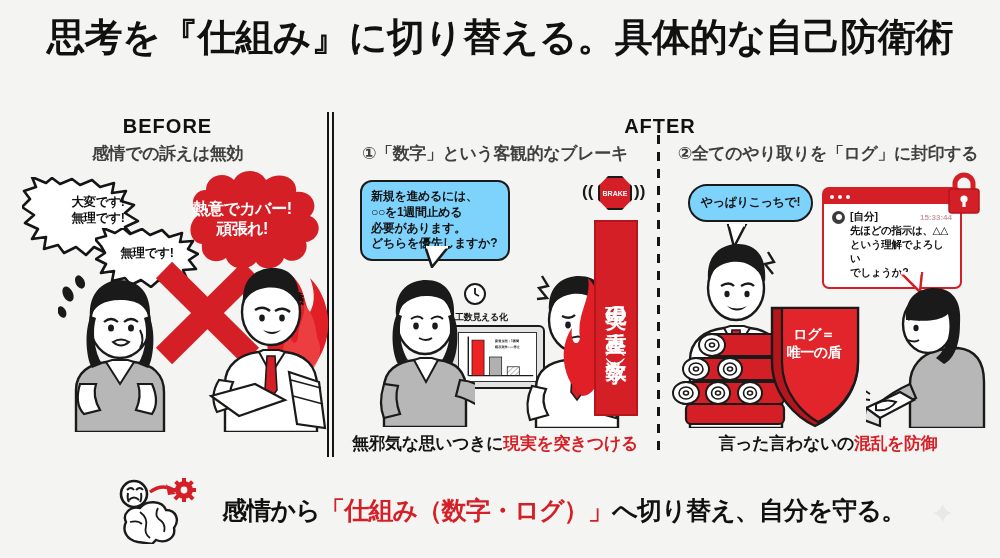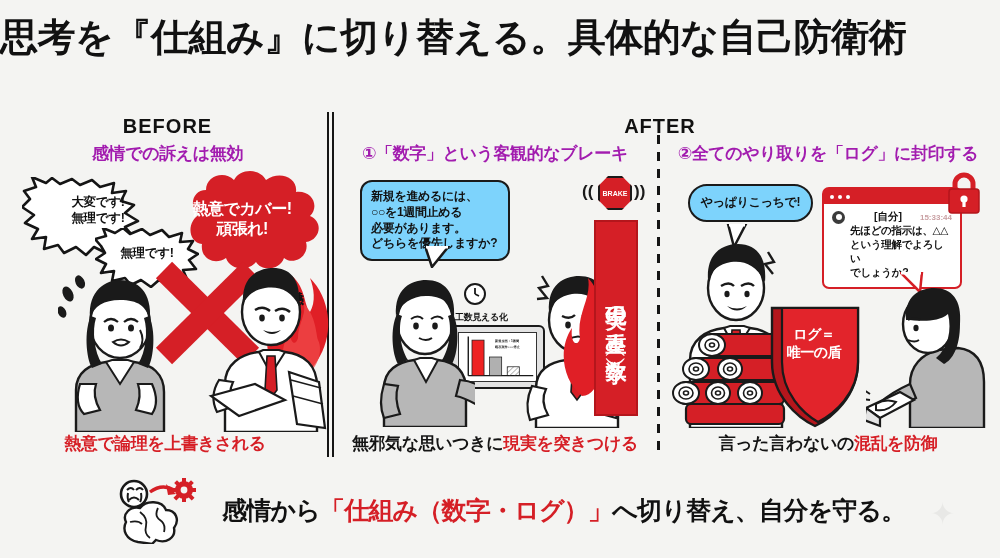--- a/index.html
+++ b/index.html
@@ -8,40 +8,40 @@
     background: #f4f4f2;
     font-family: "Liberation Sans", "DejaVu Sans", sans-serif;
     overflow: hidden;
     position: relative;
   }
   #stage { position: relative; width: 1000px; height: 558px; background: #f4f4f2; }
 
   
   .title {
     position: absolute; top: 16px; left: 0; width: 1000px;
-    text-align: left;
+    text-align: center;
     font-size: 38px; font-weight: 900; color: #111;
     letter-spacing: -0.5px; line-height: 1.12;
     white-space: nowrap;
   }
   .subtitle {
     position: absolute; top: 70px; left: 0; width: 1000px;
     text-align: center;
     font-size: 19px; font-weight: 700; color: #1a1a1a;
     letter-spacing: -0.3px;
     white-space: nowrap;
   }
 
   
   .sec-label {
     position: absolute; font-size: 20px; font-weight: 900; color: #111;
     letter-spacing: 1px; text-align: center;
   }
   .sec-sub {
-    position: absolute; font-size: 17px; font-weight: 800; color: #a21caf;
+    position: absolute; font-size: 17px; font-weight: 800; color: #404040;
     text-align: center; letter-spacing: -0.4px; white-space: nowrap;
   }
 
   
   .vdiv-solid {
     position: absolute; top: 112px; height: 345px; width: 6px;
   }
   .vdiv-solid::before, .vdiv-solid::after {
     content: ""; position: absolute; top: 0; bottom: 0; width: 2px; background: #151515;
   }
@@ -109,21 +109,21 @@
   .chat-dot { width: 4px; height: 4px; border-radius: 50%; background: #fff; }
   .chat-body { padding: 6px 8px 8px 8px; display: flex; gap: 5px; }
   .chat-avatar {
     width: 13px; height: 13px; border-radius: 50%; background: #3b3b3b; flex: none; margin-top: 1px;
     position: relative;
   }
   .chat-avatar::after {
     content: ""; position: absolute; left: 3.5px; top: 2.5px; width: 6px; height: 6px;
     border-radius: 50%; background: #fff;
   }
-  .chat-head { display: flex; justify-content: space-between; align-items: baseline; margin-left: 24px; }
+  .chat-head { display: flex; justify-content: space-between; align-items: baseline; }
   .chat-name { font-size: 10.5px; font-weight: 800; color: #111; }
   .chat-time { font-size: 8px; color: #c9a0a3; font-weight: 700; margin-left: 8px; }
   .chat-msg { font-size: 10.5px; font-weight: 700; color: #111; line-height: 1.32; letter-spacing: -0.3px; }
 
   
   .lock { position: absolute; }
 
   
   .shield-label {
     position: absolute; color: #fff; font-weight: 900; font-size: 14px;
@@ -238,21 +238,20 @@
     <ellipse cx="57" cy="56" rx="2.8" ry="3.4" fill="#1a1a1a"></ellipse>
     <ellipse cx="77" cy="56" rx="2.8" ry="3.4" fill="#1a1a1a"></ellipse>
     <path d="M58,68 q9,8 18,0 q-9,4 -18,0 Z" fill="#1a1a1a"></path>
     <path d="M14,118 q-10,16 -2,32 l18,-6 q-8,-12 -2,-24 Z" fill="#fff" stroke="#1a1a1a" stroke-width="2.2"></path>
     <path d="M84,110 l30,10 l6,46 l-28,-4 Z" fill="#fff" stroke="#1a1a1a" stroke-width="2.2"></path>
     <path d="M86,118 l30,8" stroke="#1a1a1a" stroke-width="1.6"></path>
     <path d="M88,134 l30,8" stroke="#1a1a1a" stroke-width="1.6"></path>
     <path d="M-2,128 l44,-12 l30,16 l-46,16 Z" fill="#fff" stroke="#1a1a1a" stroke-width="2.2" transform="translate(8,6)"></path>
   </svg>
 
-  <div class="caption cap-red" style="left:20px; top:432px; width:290px;">熱意で論理を上書きされる</div>
 
   <div class="sec-label" style="left:560px; top:115px; width:200px;">AFTER</div>
 
   <div class="sec-sub" style="left:340px; top:142px; width:310px;">①「数字」という客観的なブレーキ</div>
 
   <div class="bubble" style="left:360px; top:180px; width:150px;">
     <div>新規を進めるには、</div>
     <div>○○を1週間止める</div>
     <div>必要があります。</div>
     <div>どちらを優先しますか?</div>

